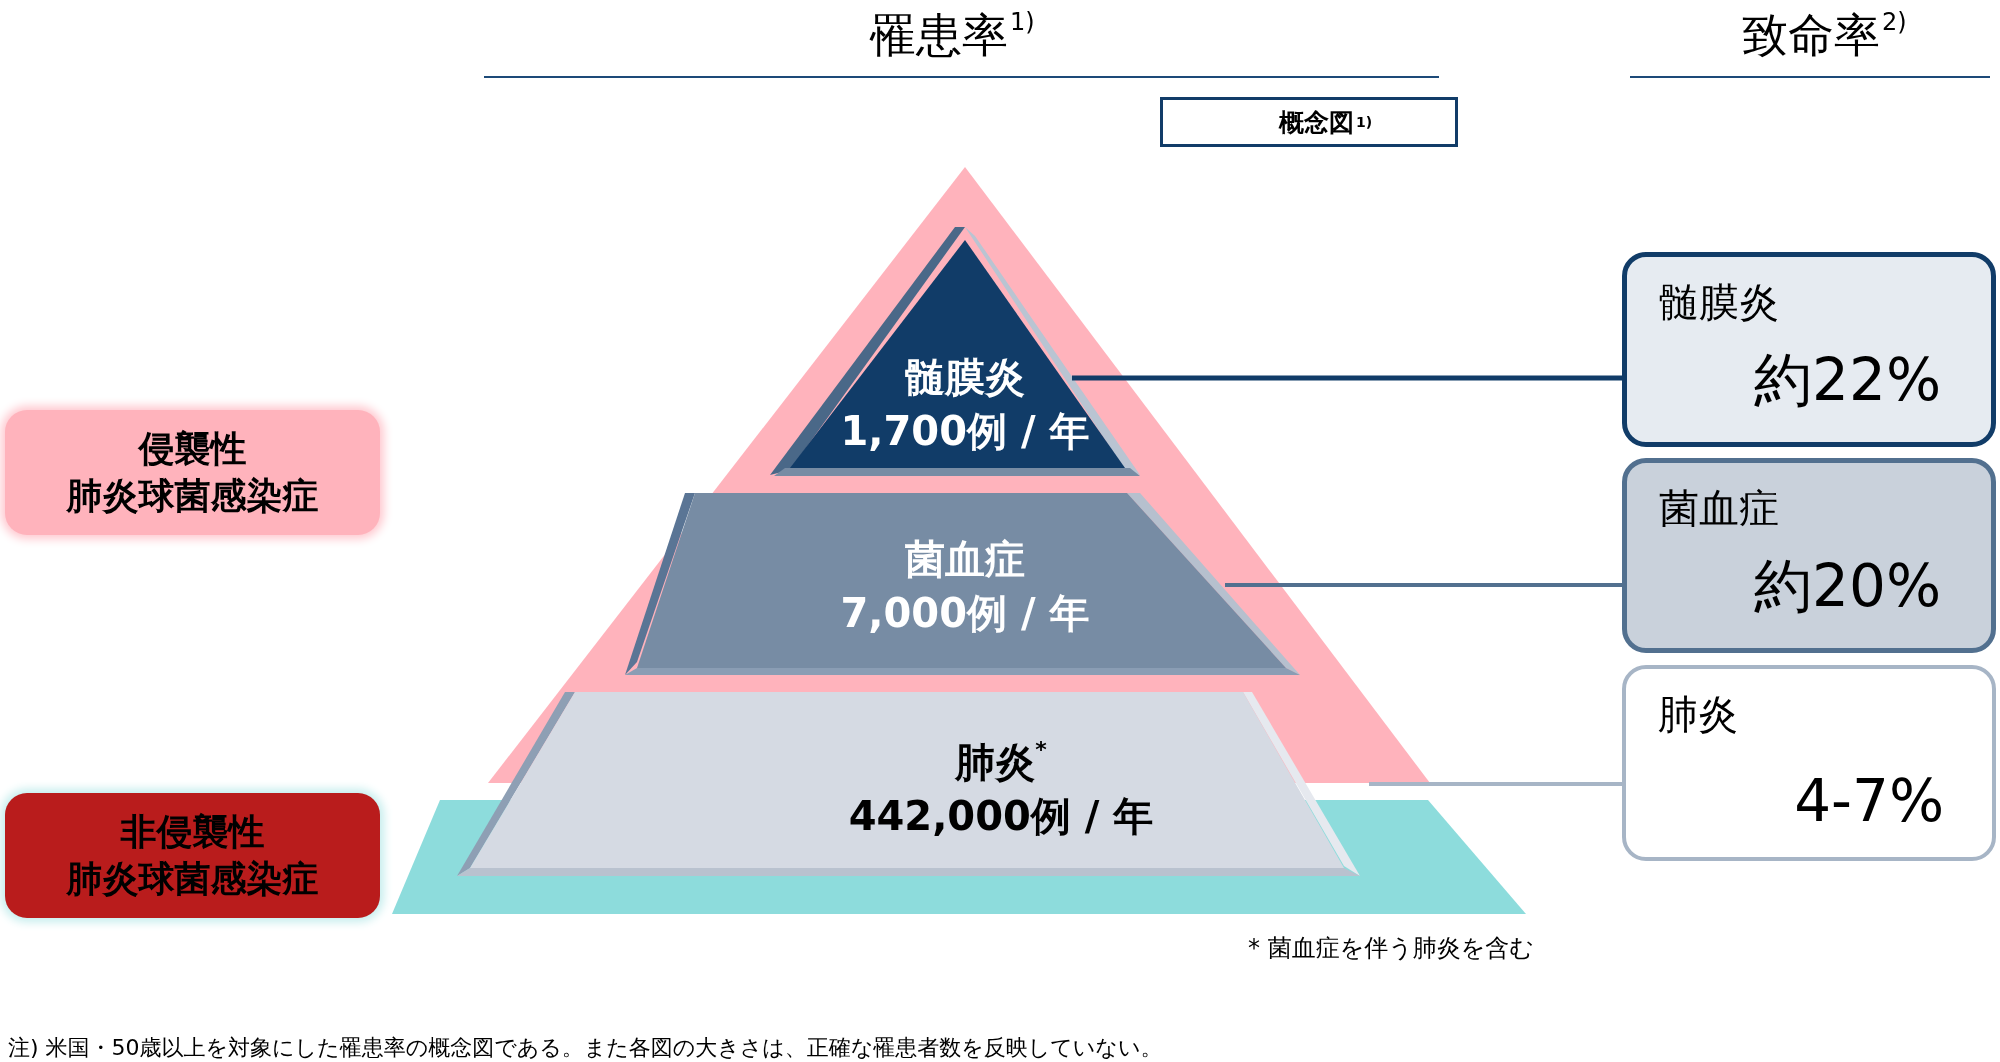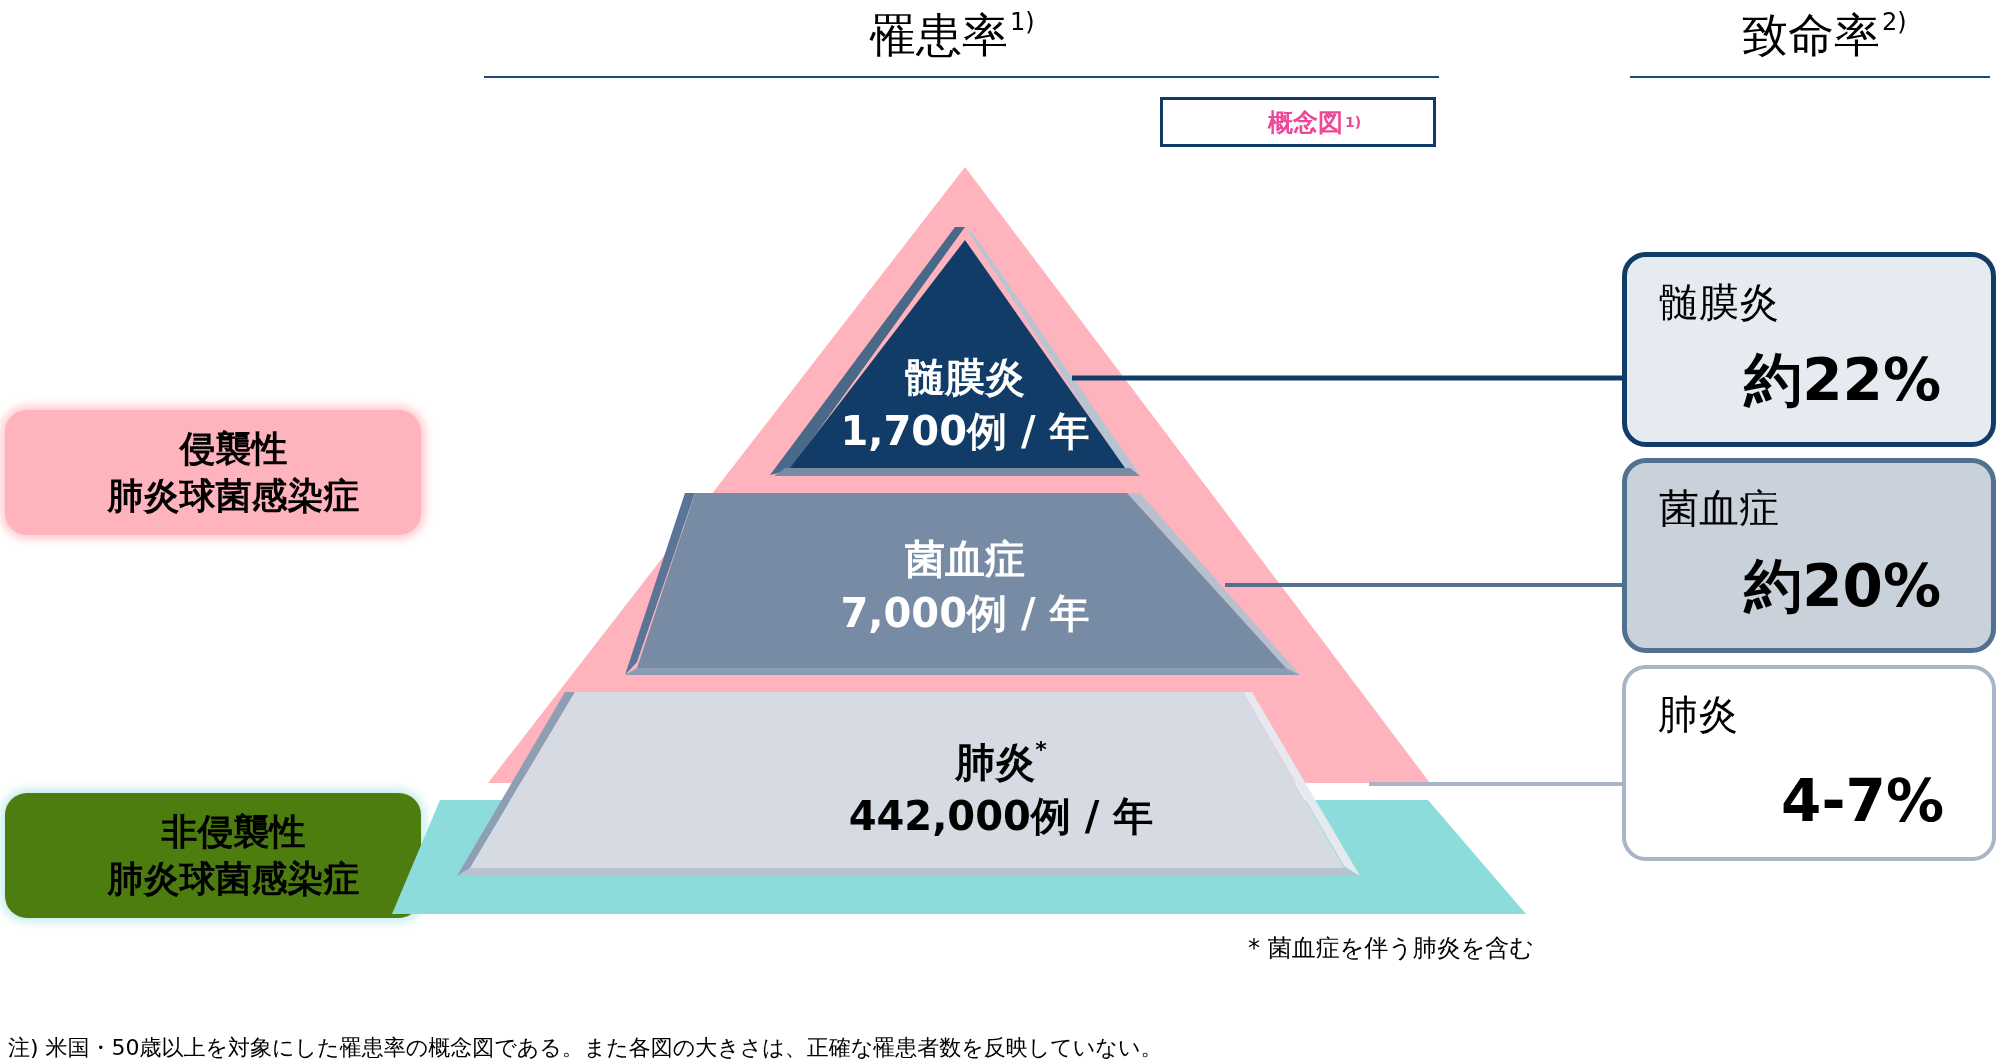--- a/index.html
+++ b/index.html
@@ -2,37 +2,37 @@
 <html><head>
 <meta charset="utf-8">
 <style>
   html, body { margin: 0; padding: 0; background: #ffffff; }
   body { width: 2000px; height: 1062px; position: relative; overflow: hidden;
          font-family: "DejaVu Sans", "Liberation Sans", sans-serif; color: #000; }
   .abs { position: absolute; }
   .heading { font-weight: normal; font-size: 46px; line-height: 1; white-space: nowrap; }
   .heading sup { font-size: 24px; vertical-align: top; position: relative; top: -2px; margin-left: 2px; }
   .rule { height: 2px; background: #1d4a78; }
-  .concept-box { left: 1160px; top: 97px; width: 276px; height: 50px; border: 3px solid #113c68;
+  .concept-box { left: 1160px; top: 97px; width: 298px; height: 50px; border: 3px solid #113c68;
                  box-sizing: border-box; display: flex; align-items: center; justify-content: center;
-                 font-weight: bold; font-size: 25px; color: #ec4899; padding-left: 33px; }
+                 font-weight: bold; font-size: 25px; color: #000000; padding-left: 33px; }
   .concept-box sup { font-size: 14px; vertical-align: top; margin-left: 2px; }
   .side-label { border-radius: 22px; display: flex; flex-direction: column; align-items: center; justify-content: center;
-                font-weight: bold; font-size: 36px; line-height: 1.3; text-align: center; padding-left: 41px; }
+                font-weight: bold; font-size: 36px; line-height: 1.3; text-align: center; }
   .side-label.invasive { left: 5px; top: 410px; width: 375px; height: 125px; background: #ffb3bc;
                          box-shadow: 0 0 10px 4px #ffc8cf; }
-  .side-label.noninvasive { left: 5px; top: 793px; width: 375px; height: 125px; background: #4d7c0f;
+  .side-label.noninvasive { left: 5px; top: 793px; width: 375px; height: 125px; background: #b91c1c;
                             box-shadow: 0 0 10px 4px #c5eded; }
   svg.pyr { position: absolute; left: 0; top: 0; }
   .tier-text { text-align: center; font-weight: bold; font-size: 40px; line-height: 1.35; white-space: nowrap; }
   .tier-text.light { color: #ffffff; }
   .tier-text sup { font-size: 22px; vertical-align: top; }
   .rate-box { left: 1622px; width: 374px; border-radius: 24px; box-sizing: border-box; }
   .rate-box .name { position: absolute; left: 32px; top: 18px; font-size: 40px; white-space: nowrap; }
-  .rate-box .value { position: absolute; right: 50px; bottom: 22px; font-size: 58px; font-weight: bold; white-space: nowrap; }
+  .rate-box .value { position: absolute; right: 50px; bottom: 22px; font-size: 58px; font-weight: normal; white-space: nowrap; }
   .rate-box.m { top: 252px; height: 195px; background: #e6ebf1; border: 5px solid #113c68; }
   .rate-box.b { top: 458px; height: 195px; background: #c9d1db; border: 5px solid #52708f; }
   .rate-box.p { top: 665px; height: 196px; background: #ffffff; border: 4px solid #a7b5c6; }
   .asterisk-note { left: 1248px; top: 932px; font-size: 24px; white-space: nowrap; }
   .footnote { left: 8px; top: 1033px; font-size: 22px; white-space: nowrap; }
 </style>
 </head>
 <body>
 
 <div class="abs heading" style="left:870px; top:12px;">

